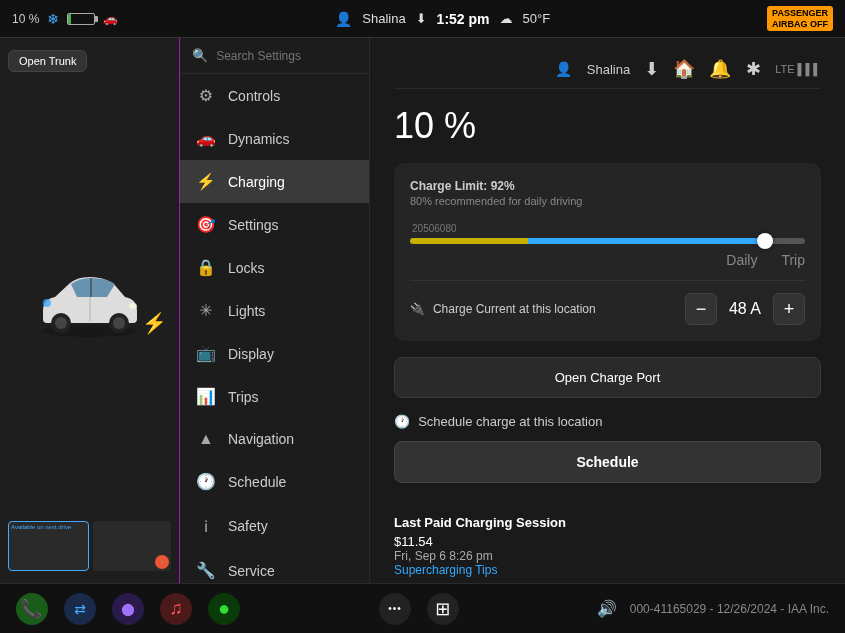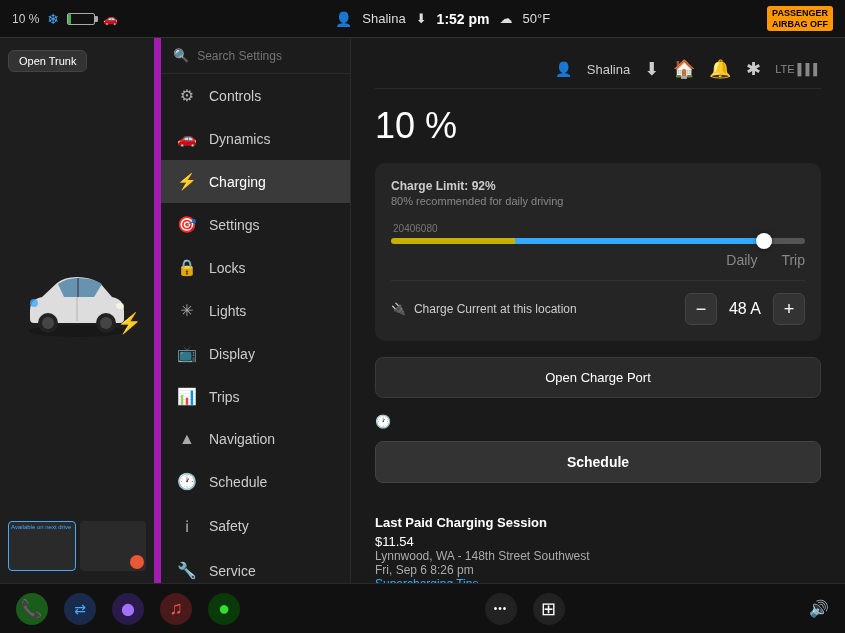--- a/index.html
+++ b/index.html
@@ -83,28 +83,28 @@
     }
 
     
     .main-area {
       display: flex;
       height: calc(633px - 38px - 50px);
     }
 
     
     .car-visual {
-      width: 161px;
+      width: 180px;
       background: #1e1e1e;
       display: flex;
       flex-direction: column;
       align-items: center;
       padding: 12px 8px;
       position: relative;
-      border-right: 7px solid #a21caf;
+      border-right: 1px solid #a21caf;
     }
     .open-trunk-btn {
       background: #333;
       color: #fff;
       border: 1px solid #444;
       border-radius: 6px;
       padding: 4px 10px;
       font-size: 11px;
       cursor: pointer;
       margin-bottom: 8px;
@@ -550,21 +550,21 @@
     <div class="charge-percent">10 %</div>
 
     
     <div class="charge-card">
       <div class="charge-limit-label">Charge Limit: 92%</div>
       <div class="charge-limit-sub">80% recommended for daily driving</div>
 
       <div class="slider-markers">
         <span></span>
         <span>20</span>
-        <span>40</span>
+        <span>50</span>
         <span>60</span>
         <span>80</span>
         <span></span>
       </div>
 
       <div class="slider-track">
         <div class="slider-thumb"></div>
       </div>
 
       <div class="slider-labels">
@@ -587,29 +587,29 @@
       </div>
     </div>
 
     
     <button class="open-charge-port-btn">Open Charge Port</button>
 
     
     <div class="schedule-section">
       <div class="schedule-header">
         <span>🕐</span>
+        <span>Schedule charge at this location</span>
       </div>
       <button class="schedule-btn">Schedule</button>
     </div>
 
     
     <div class="last-session">
       <div class="last-session-title">Last Paid Charging Session</div>
       <div class="last-session-amount">$11.54</div>
-      <div class="last-session-location">Lynnwood, WA - 148th Street Southwest</div>
       <div class="last-session-date">Fri, Sep 6 8:26 pm</div>
       <div class="supercharging-link">Supercharging Tips</div>
     </div>
 
   </div>
 </div>
 
 <div class="taskbar">
   <div class="taskbar-left">
     <div class="taskbar-icon green">
@@ -631,14 +631,15 @@
   <div class="taskbar-center">
     <div class="taskbar-icon" style="background:#222;">
       <span style="font-size:10px; letter-spacing:1px;">•••</span>
     </div>
     <div class="taskbar-icon" style="background:#222;">
       <span>⊞</span>
     </div>
   </div>
   <div class="taskbar-right">
     <span class="volume-icon">🔊</span>
+    <span>000-41165029 - 12/26/2024 - IAA Inc.</span>
   </div>
 </div>
 
 </body></html>

